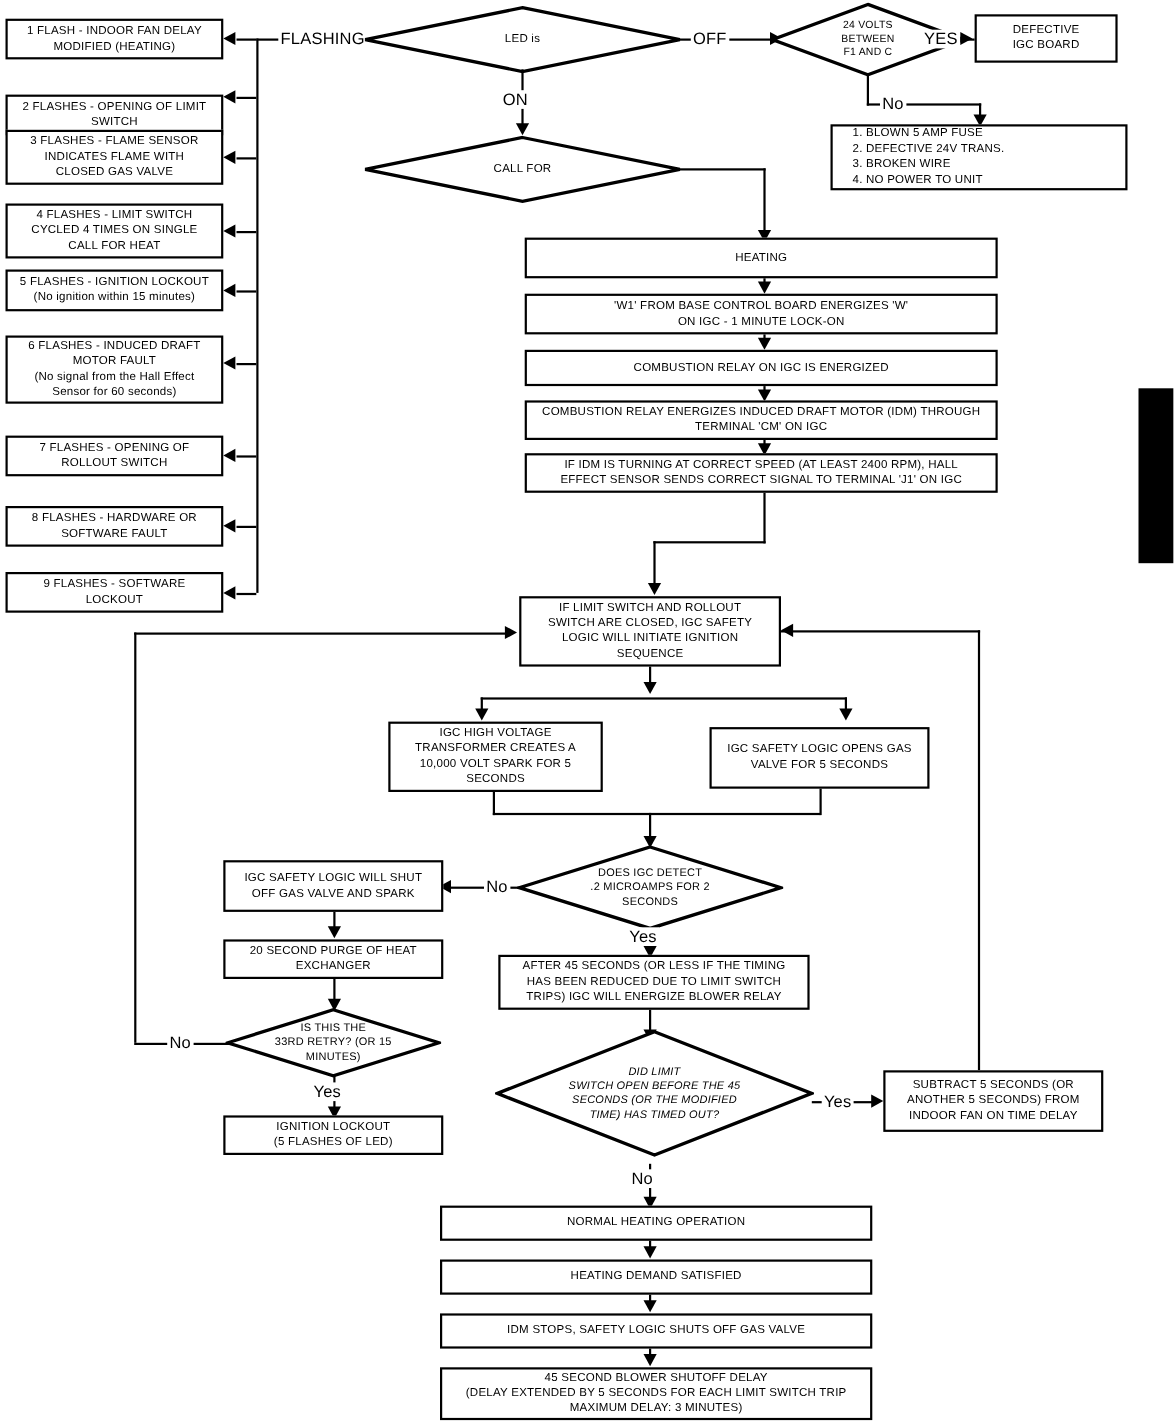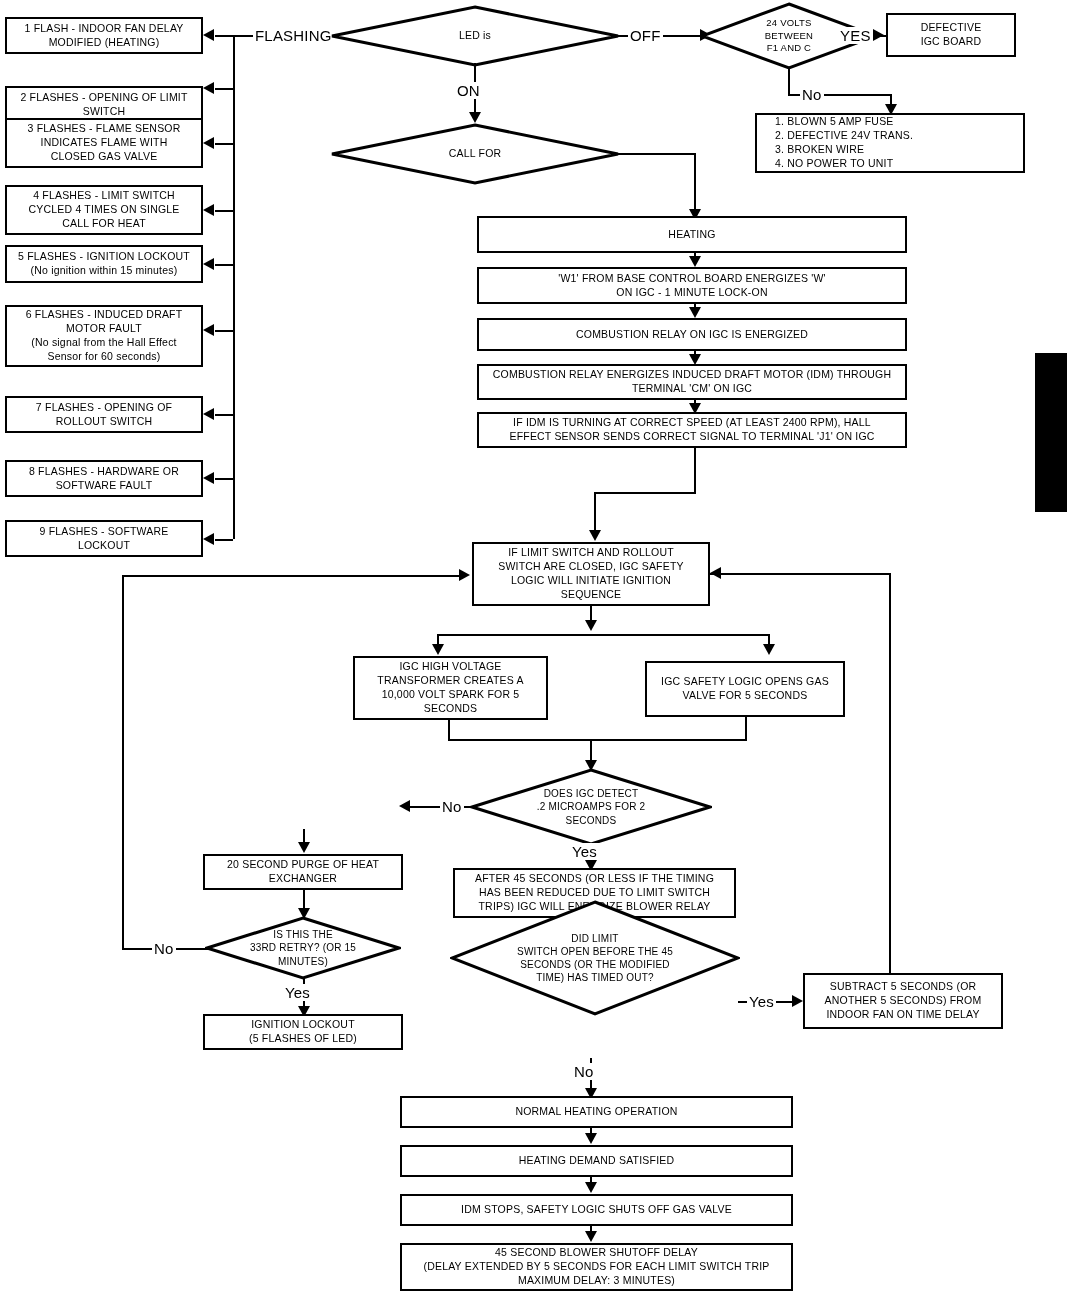--- a/index.html
+++ b/index.html
@@ -259,20 +259,24 @@
     </svg>
     <span class="t" style="font-size:10px;">DOES IGC DETECT
 .2 MICROAMPS FOR 2
 SECONDS</span>
   </div>
 
   <div class="h" style="left:403px;top:806px;width:70px;"></div>
   <div class="lbl" style="left:440px;top:798px;">No</div>
   <div class="ar ar-l" style="left:399px;top:800px;"></div>
 
+  <div class="box" style="left:203px;top:782px;height:47px;width:200px;">
+    <span class="t">IGC SAFETY LOGIC WILL SHUT
+OFF GAS VALVE AND SPARK</span>
+    </div>
 
   <div class="v" style="left:303px;top:829px;height:17px;"></div>
   <div class="ar ar-d" style="left:298px;top:842px;"></div>
 
   <div class="box" style="left:203px;top:854px;height:36px;width:200px;">
     <span class="t">20 SECOND PURGE OF HEAT
 EXCHANGER</span>
     </div>
 
   <div class="v" style="left:303px;top:890px;height:22px;"></div>
@@ -302,21 +306,21 @@
 
   <div class="box" style="left:453px;top:868px;height:50px;width:283px;">
     <span class="t">AFTER 45 SECONDS (OR LESS IF THE TIMING
 HAS BEEN REDUCED DUE TO LIMIT SWITCH
 TRIPS)  IGC WILL ENERGIZE BLOWER RELAY</span>
     </div>
 
   <div class="v" style="left:590px;top:918px;height:22px;"></div>
   <div class="ar ar-d" style="left:585px;top:936px;"></div>
 
-  <div class="dia" style="left:450px;top:900px;width:290px;height:116px;">
+  <div class="dia" style="left:450px;top:936px;width:290px;height:116px;font-style:italic;">
     <svg viewBox="0 0 290 116" preserveAspectRatio="none">
       <polygon points="145,2 288,58 145,114 2,58" fill="#fff" stroke="#000" stroke-width="3"></polygon>
     </svg>
     <span class="t" style="font-size:10px;">DID LIMIT
 SWITCH OPEN BEFORE THE 45
 SECONDS (OR THE MODIFIED
 TIME) HAS TIMED OUT?</span>
   </div>
 
   <div class="h" style="left:738px;top:1001px;width:58px;"></div>

